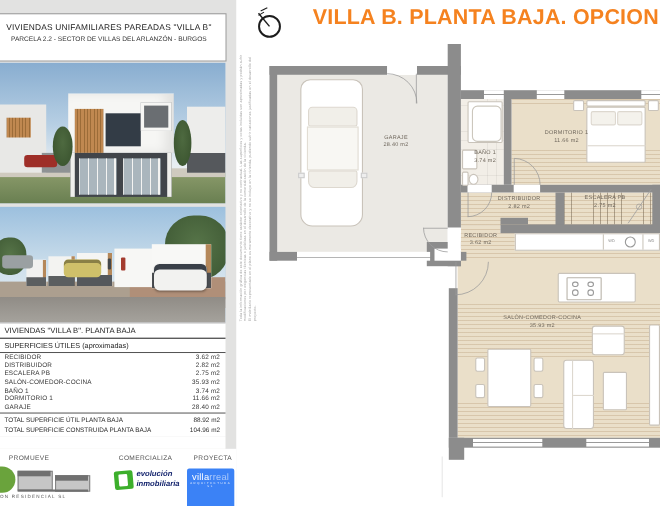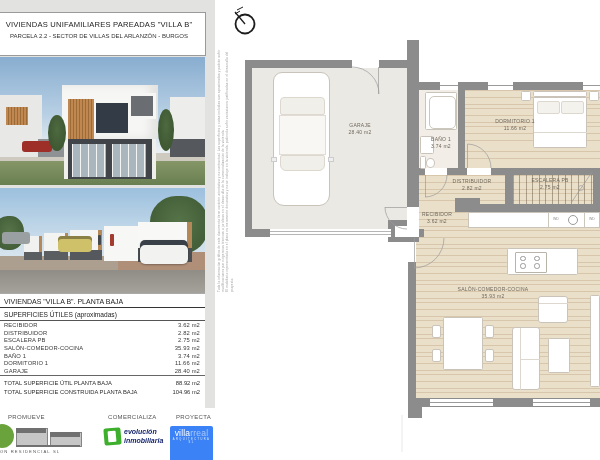--- a/index.html
+++ b/index.html
@@ -202,20 +202,21 @@
       <span class="flabel" style="left:176px;">PROYECTA</span>
       <div class="vi-box">
         <div class="vi-name"><span>villa</span><span class="lt">rreal</span></div>
         <div class="vi-sub">ARQUITECTURA SL</div>
       </div>
     </div>
   </aside>
 
   <main class="plan">
 
+    <div class="plan-title">VILLA B. PLANTA BAJA. OPCION</div>
 
     <svg class="svgov" style="left:12px;top:4px;" width="34" height="36" viewBox="0 0 34 36">
       <circle cx="18" cy="20" r="9.5" fill="none" stroke="#1d1d1d" stroke-width="1.8"></circle>
       <line x1="18" y1="20" x2="8" y2="8" stroke="#1d1d1d" stroke-width="1.3"></line>
       <line x1="10" y1="6" x2="16" y2="3" stroke="#1d1d1d" stroke-width="1"></line>
       <line x1="8" y1="10" x2="13" y2="7" stroke="#1d1d1d" stroke-width="1"></line>
     </svg>
 
     <div class="disc">
       <div>Toda la información gráfica de este documento tiene carácter orientativo y no contractual. Las superficies y cotas incluidas son aproximadas y podrán sufrir modificaciones por exigencias técnicas o jurídicas en el desarrollo de la comercialización de la vivienda.</div>

